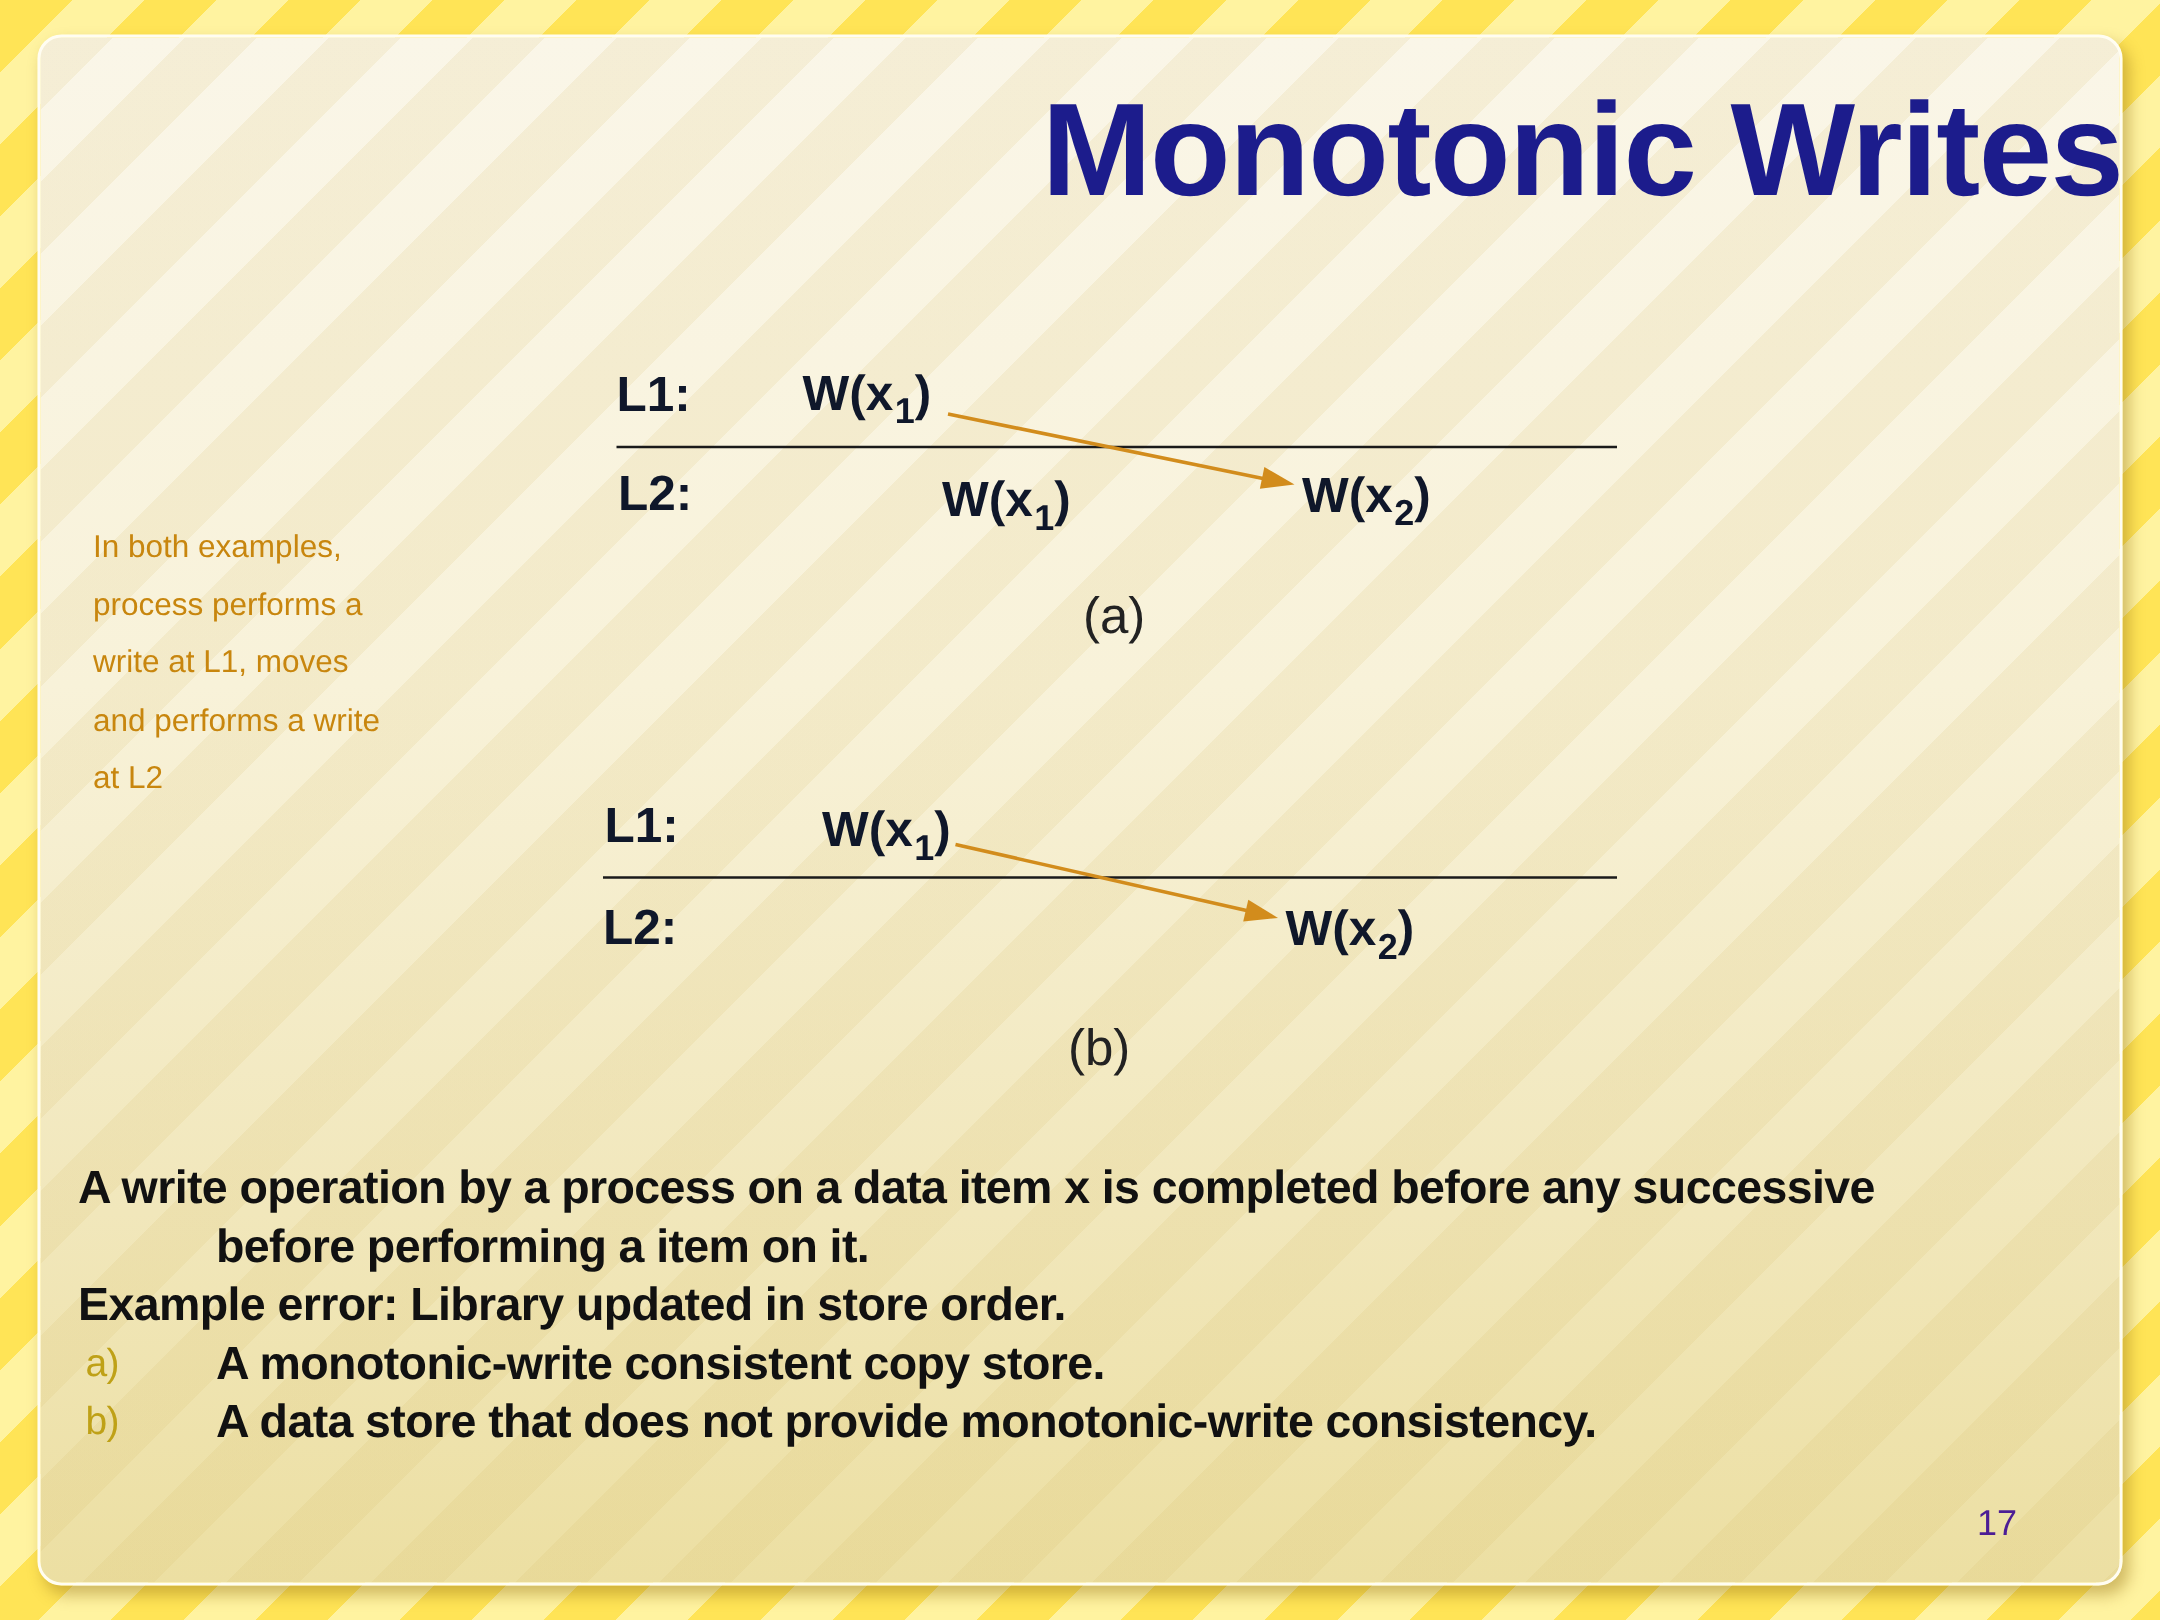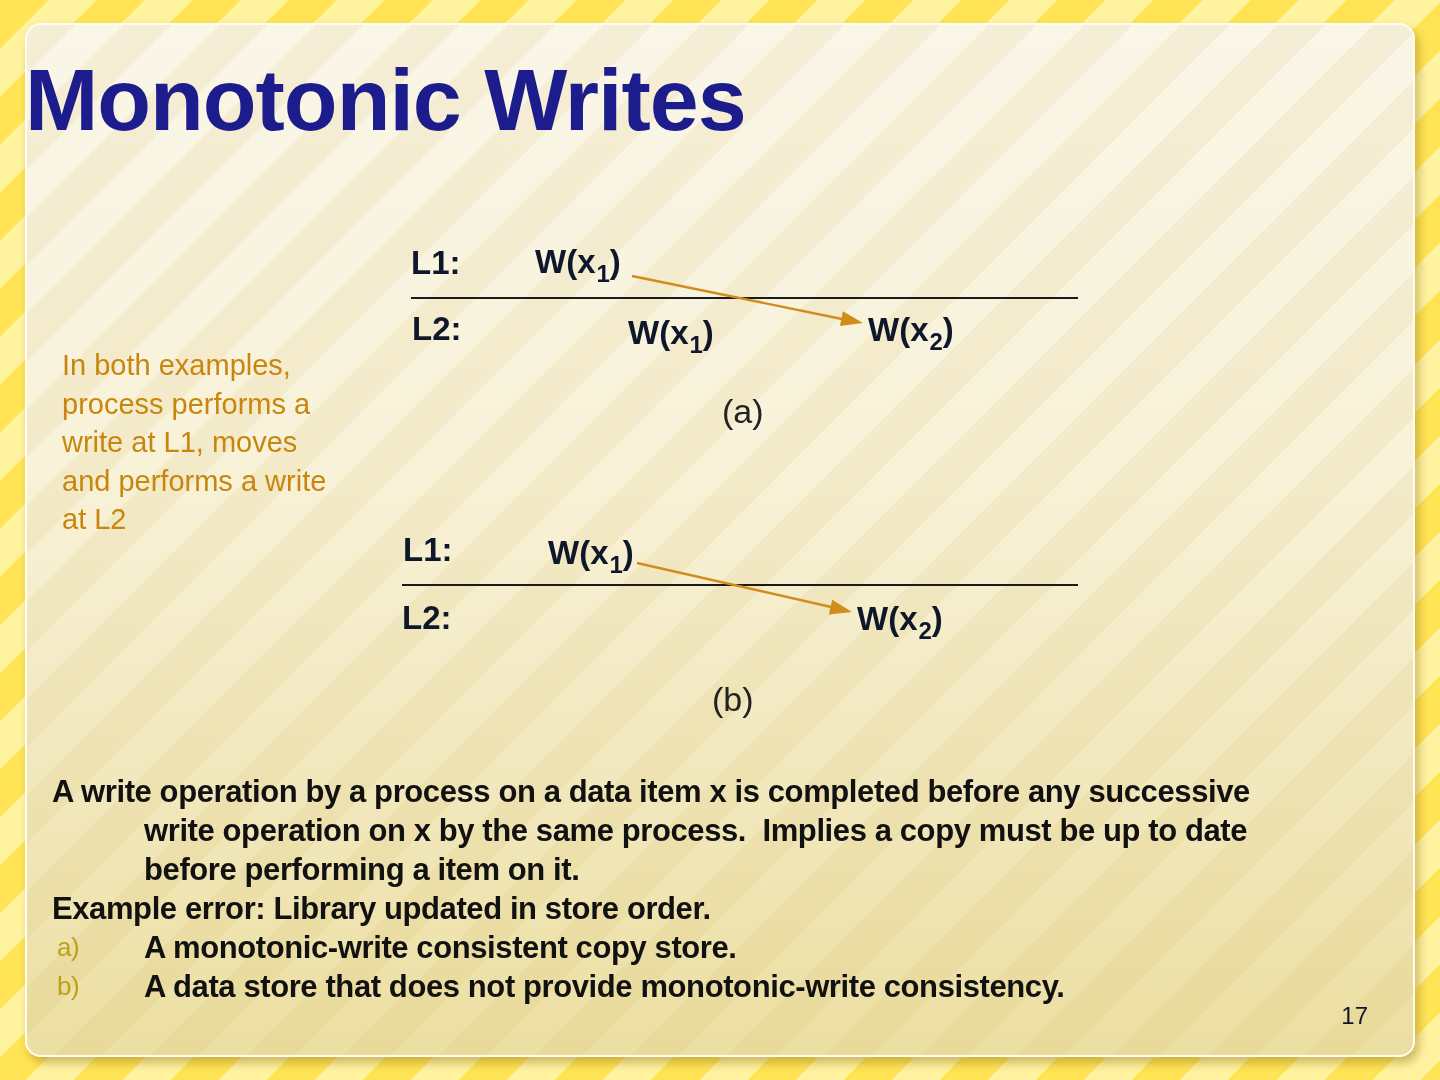--- a/index.html
+++ b/index.html
@@ -17,32 +17,32 @@
     border: 2px solid #fffdf2;
     background-image:
       repeating-linear-gradient(135deg, rgba(210,182,92,0.13) 0 34px, rgba(255,255,255,0) 34px 68px),
       linear-gradient(180deg, #faf6e8 0%, #f8f2d9 42%, #f1e7bb 76%, #ecdfa2 100%);
     box-shadow: 4px 6px 10px rgba(150,115,25,0.45);
   }
   .title {
     position: absolute;
     left: 25px; top: 56px;
     width: 1390px;
-    text-align: left;
+    text-align: right;
     font-size: 88px;
     font-weight: 700;
     letter-spacing: -1px;
     color: #1c1c8c;
     line-height: 1.0;
   }
   .note {
     position: absolute;
     left: 62px; top: 346px;
     width: 320px;
-    font-size: 29px;
+    font-size: 21px;
     line-height: 38.5px;
     color: #c8860e;
     white-space: pre-line;
   }
   .dlabel {
     position: absolute;
     font-size: 33px;
     font-weight: 700;
     color: #0f172a;
     line-height: 1.0;
@@ -88,23 +88,22 @@
     padding-left: 5px;
     font-size: 26px;
     font-weight: 400;
     color: #bfa117;
   }
   .item .itext { white-space: pre; }
   .pagenum {
     position: absolute;
     left: 1318px; top: 1002px;
     width: 50px;
-    text-align: right;
     font-size: 24px;
-    color: #0f172a;
+    color: #4c1d95;
   }
 </style>
 </head>
 <body>
 
 <div class="card"></div>
 
 <div class="title">Monotonic Writes</div>
 
 <div class="note">In both examples,
@@ -134,21 +133,20 @@
   <polygon points="863,323 839.9,325.9 842.9,311.3" fill="#d28c1c"></polygon>
 
   <line x1="402" y1="585" x2="1078" y2="585" stroke="#1a1a1a" stroke-width="1.8"></line>
 
   <line x1="637" y1="563" x2="831" y2="607" stroke="#d28c1c" stroke-width="2.4"></line>
   <polygon points="852,612 828.8,614.4 832.2,599.8" fill="#d28c1c"></polygon>
 </svg>
 
 <div class="bodytext">
   <div class="line">A write operation by a process on a data item x is completed before any successive</div>
-  <div class="line indent">write operation on x by the same process.  Implies a copy must be up to date</div>
   <div class="line indent">before performing a item on it.</div>
   <div class="line">Example error: Library updated in store order.</div>
   <div class="item">
     <span class="marker">a)</span>
     <span class="itext">A monotonic-write consistent copy store.</span>
   </div>
   <div class="item">
     <span class="marker">b)</span>
     <span class="itext">A data store that does not provide monotonic-write consistency.</span>
   </div>

